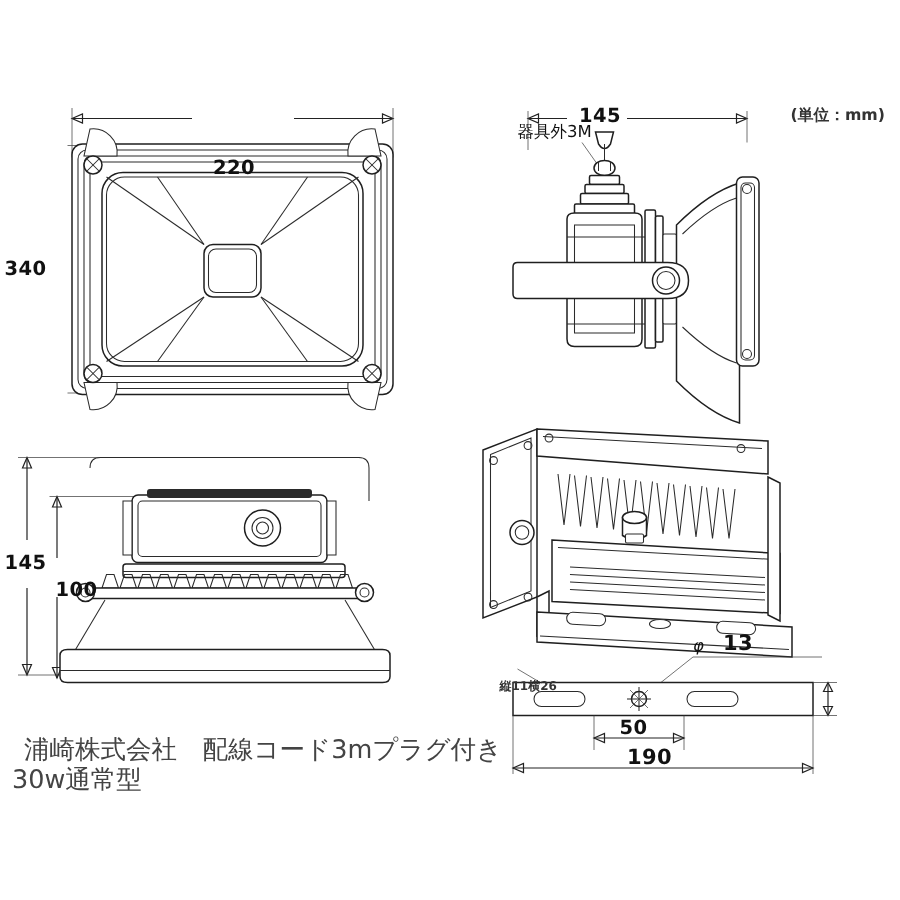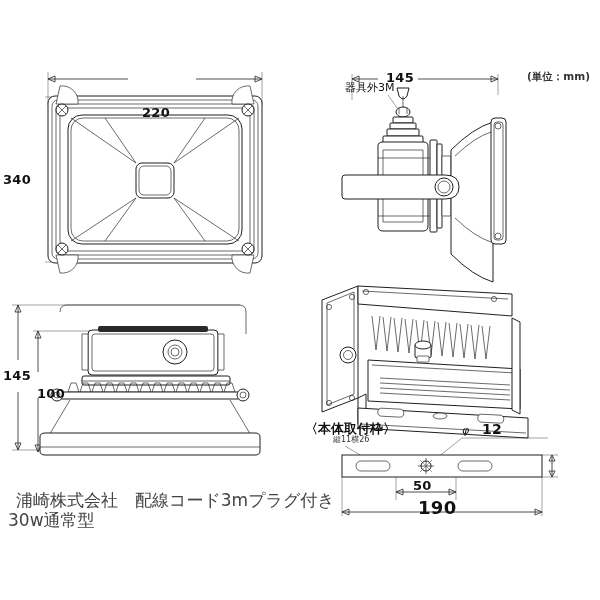--- a/index.html
+++ b/index.html
@@ -293,25 +293,24 @@
 
   <div class="note jp" style="left:527px;top:70px;font-size:10.5px;font-weight:bold;">(単位：mm)</div>
 
   <div class="lbl dim" style="left:3px;top:368px;">145</div>
 
   <div class="lbl dim" style="left:27px;top:386px;margin-left:10px;">100</div>
 
   <div class="cap jp" style="left:16px;top:487px;">浦崎株式会社　配線コード3mプラグ付き</div>
   <div class="cap jp" style="left:8px;top:507px;">30w通常型</div>
 
-  <div class="lbl jp" style="left:305px;top:420px;font-size:13px;">〈本体取付枠〉</div>
-
-  <div class="note jp" style="left:306px;top:434px;font-size:8px;font-weight:normal;padding-left:27px;">縦11横26</div>
+
+  <div class="note jp" style="left:306px;top:452px;font-size:8px;font-weight:bold;padding-left:27px;">縦11横26</div>
 
   <div class="lbl" style="left:462px;top:424px;font-size:11px;font-weight:normal;font-style:italic;">φ</div>
 
-  <div class="lbl dim" style="left:482px;top:421px;font-size:14px;">12</div>
+  <div class="lbl dim" style="left:482px;top:421px;font-size:14px;">13</div>
 
   <div class="lbl dim" style="left:413px;top:478px;">50</div>
 
-  <div class="lbl dim" style="left:418px;top:497px;font-size:18px;">190</div>
+  <div class="lbl dim" style="left:418px;top:497px;font-size:14px;">190</div>
 
 </div>
 
 </body></html>

